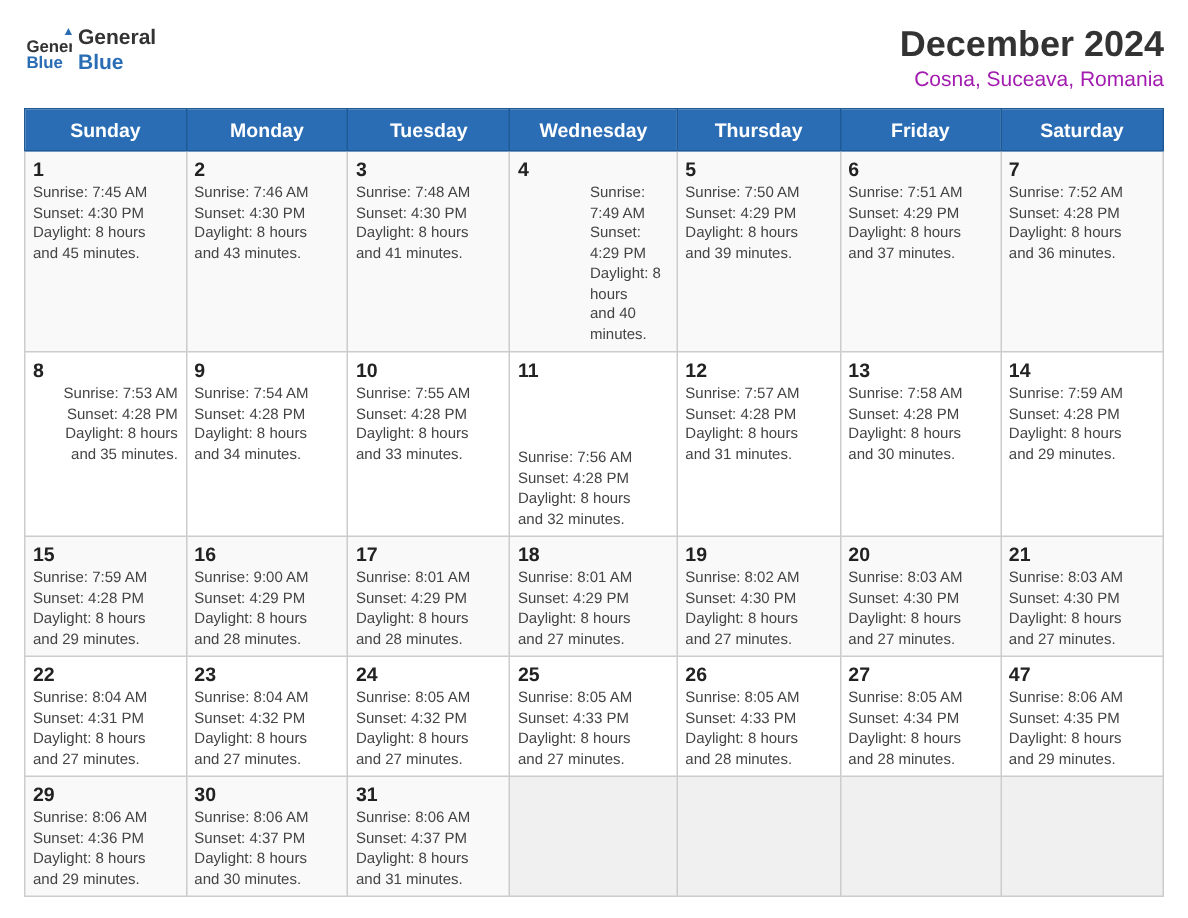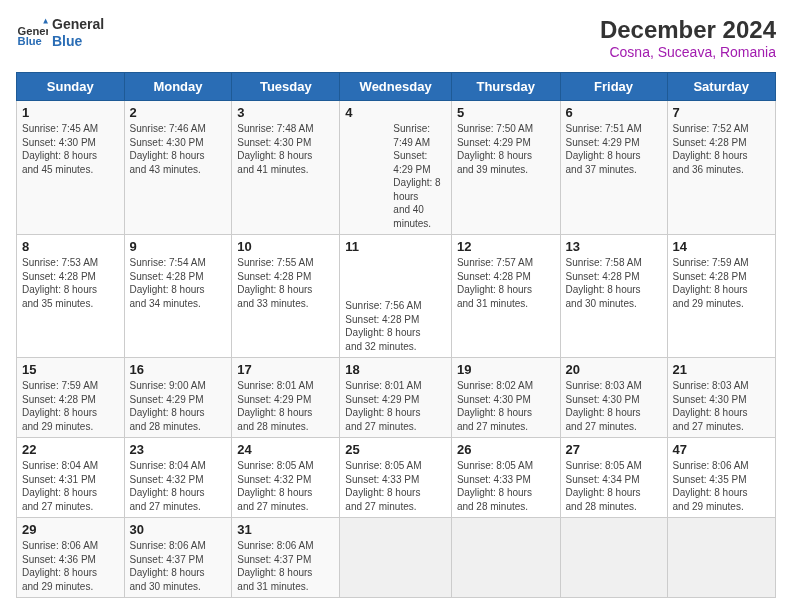--- a/index.html
+++ b/index.html
@@ -153,21 +153,21 @@
           <span class="day-num">7</span>
           <div class="day-info" style="white-space: pre-line;">Sunrise: 7:52 AM
 Sunset: 4:28 PM
 Daylight: 8 hours
 and 36 minutes.</div>
         </td>
       </tr>
       <tr>
         <td>
           <span class="day-num">8</span>
-          <div class="day-info" style="white-space: pre-line;">Sunrise: 7:53 AM
+          <div class="day-info" style="white-space: pre-line; text-align: right;">Sunrise: 7:53 AM
 Sunset: 4:28 PM
 Daylight: 8 hours
 and 35 minutes.</div>
         </td>
         <td>
           <span class="day-num">9</span>
           <div class="day-info" style="white-space: pre-line;">Sunrise: 7:54 AM
 Sunset: 4:28 PM
 Daylight: 8 hours
 and 34 minutes.</div>

